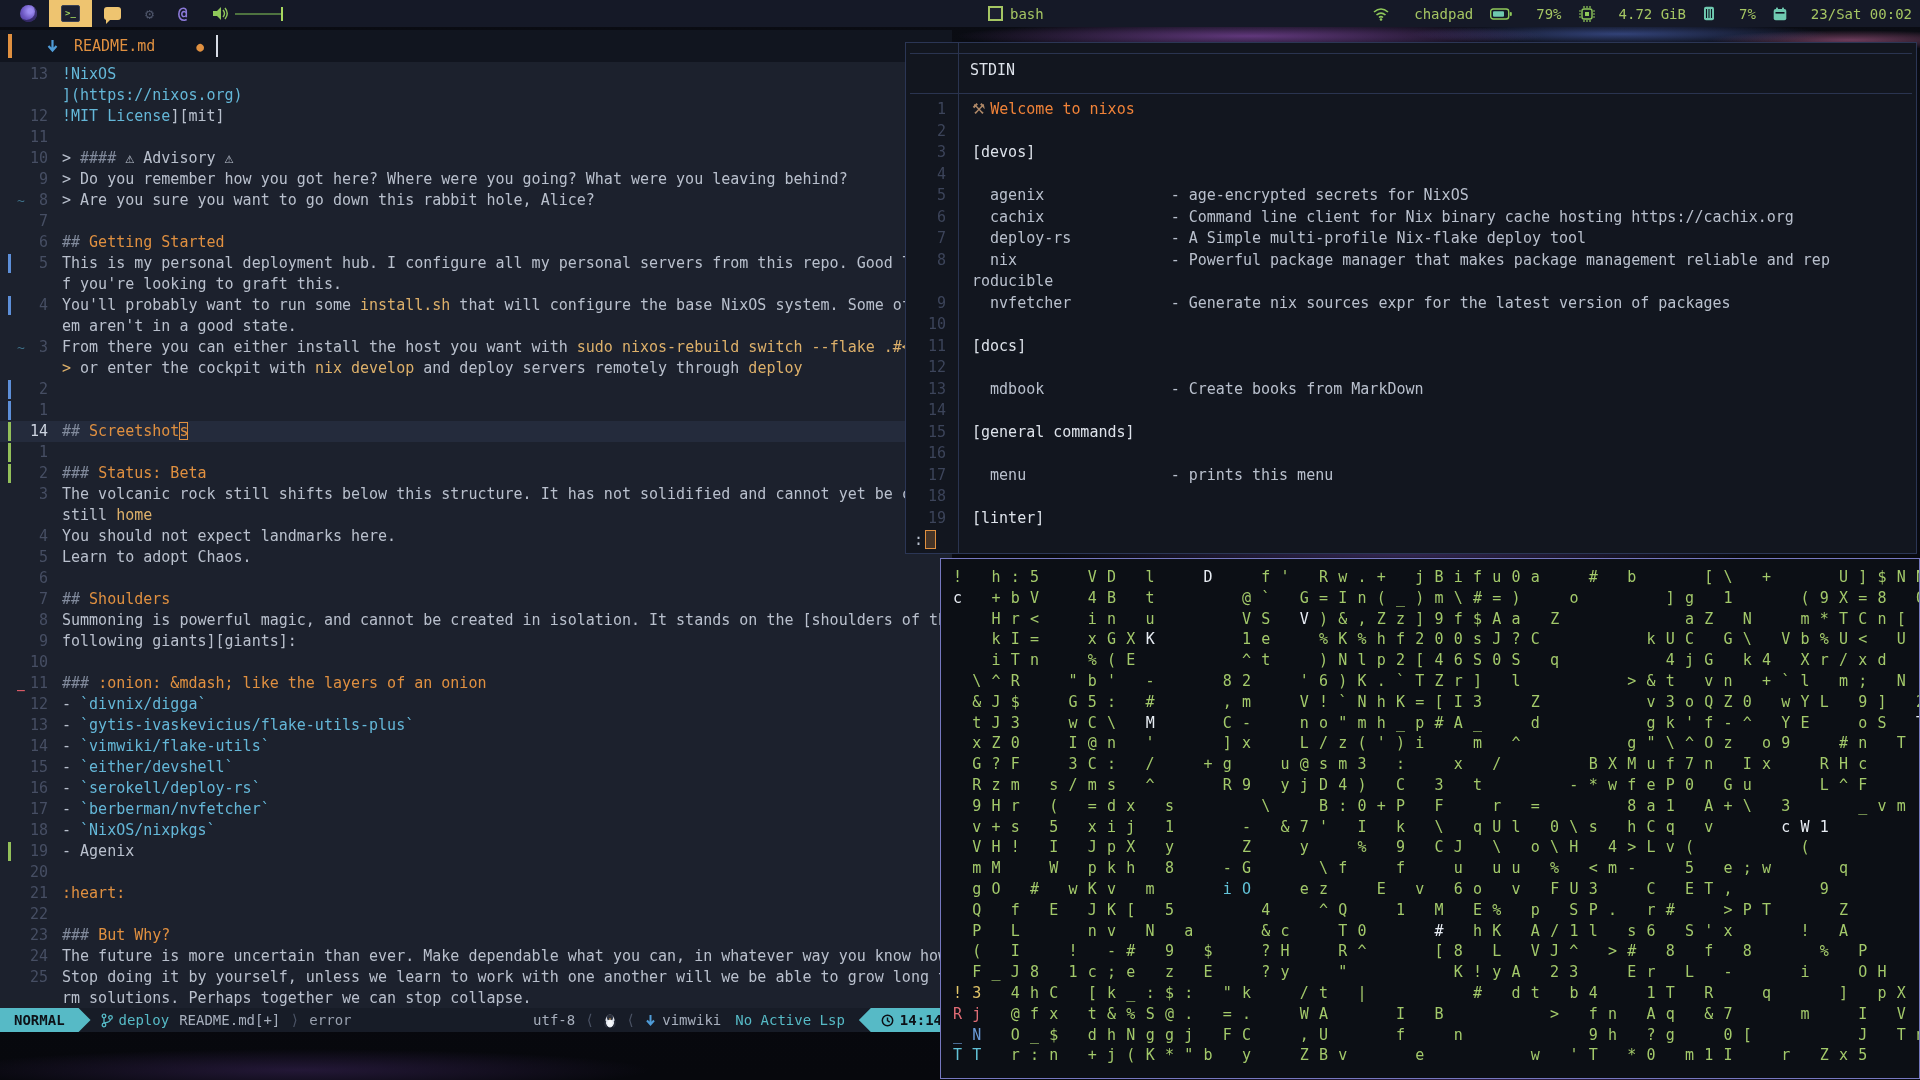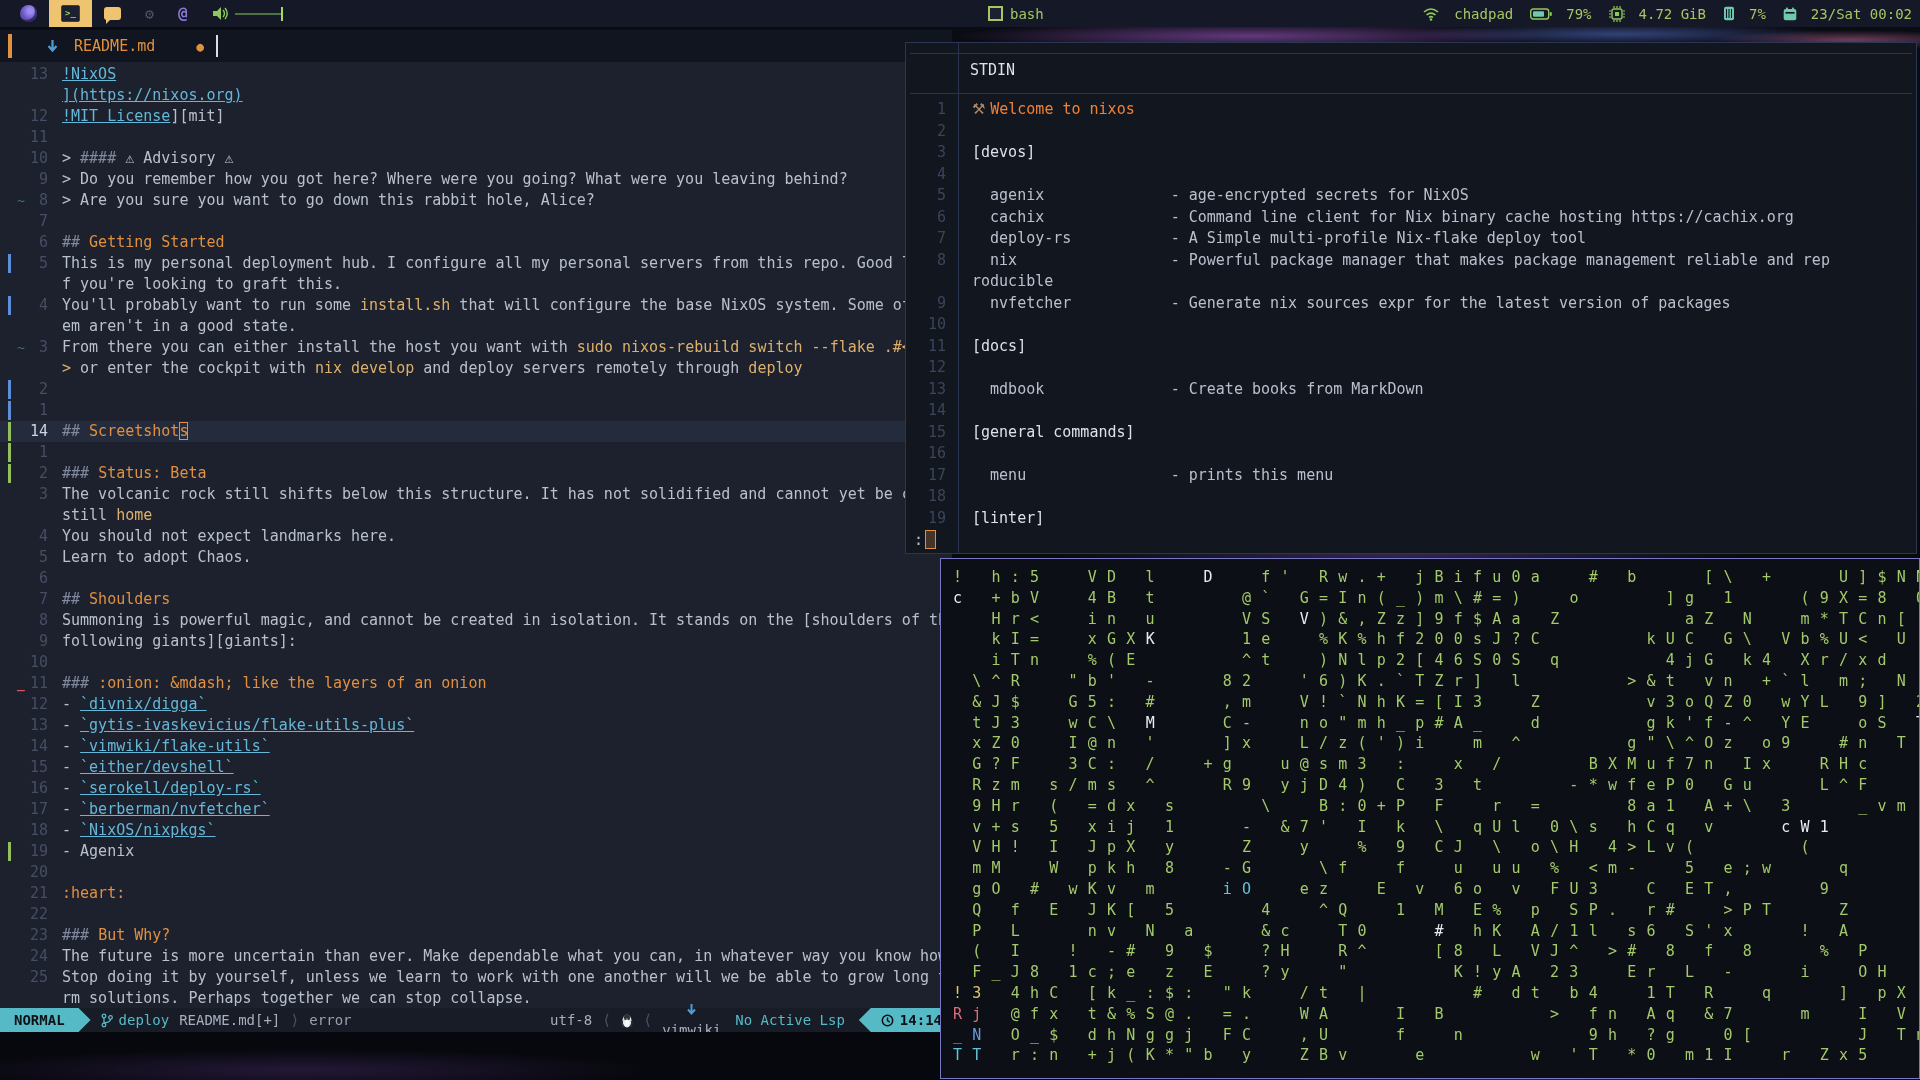--- a/index.html
+++ b/index.html
@@ -14,21 +14,21 @@
       radial-gradient(ellipse 600px 30px at 1500px 1078px, rgba(150,80,200,.3), transparent 70%),
       linear-gradient(#0a0c13,#07080d);}
   
   .topbar{position:absolute;left:0;top:0;width:1920px;height:27px;background:#151927;
     display:flex;align-items:center;font-size:14px;color:#a5c663;}
   .tb-left{display:flex;align-items:center;gap:0;padding-left:8px;}
   .tb-item{display:flex;align-items:center;justify-content:center;height:27px;padding:0 12px;}
   .tb-chip{background:#eec470;border-radius:0;}
   .tb-center{position:absolute;left:988px;top:0;height:27px;display:flex;align-items:center;gap:7px;}
   .tb-right{position:absolute;right:8px;top:0;height:27px;display:flex;align-items:center;gap:9px;}
-  .tb-right .grp{display:flex;align-items:center;gap:14px;margin-left:8px;}
+  .tb-right .grp{display:flex;align-items:center;gap:24px;margin-left:8px;}
   .ffcirc{width:17px;height:17px;border-radius:50%;
     background:radial-gradient(circle at 60% 35%, #9c8cf0 15%, #6a55c0 55%, #483a8a 100%);
     box-shadow:inset -2px -2px 0 rgba(20,15,50,.6);}
   .termglyph{width:17px;height:15px;background:#1c2030;border:1px solid #3a4054;border-radius:2px;
     color:#9fd35e;font-size:9px;line-height:14px;text-align:center;font-weight:bold;}
   .bubble{width:17px;height:13px;background:#eec470;border-radius:3px;position:relative;}
   .bubble:after{content:"";position:absolute;left:2px;bottom:-4px;border:3px solid transparent;border-top-color:#eec470;border-left-color:#eec470;}
   .gear{color:#4c5368;font-size:15px;}
   .atg{color:#8b79d8;font-weight:bold;font-size:16px;}
   .volline{width:48px;height:2px;background:#4e7340;position:relative;margin-left:6px;}
@@ -51,34 +51,34 @@
   .gbar.b{background:#5d8fd8;}
   .gbar.gn{background:#93c05a;}
   .mk{position:absolute;left:17px;width:14px;color:#3e7088;font-size:13px;}
   .mk.del{color:#d85a66;font-weight:bold;}
   .gut{position:absolute;left:0;width:48px;text-align:right;color:#464e63;}
   .gut.gcur{color:#ccd3df;}
   .etext{position:absolute;left:62px;}
   .c-txt{color:#b9c0cd;}
   .c-hash{color:#818a9c;}
   .c-head{color:#e09040;}
-  .c-link{color:#64b7d8;text-decoration:underline;}
+  .c-link{color:#64b7d8;}
   .c-code{color:#ddb06a;}
   .c-cursor{color:#e09040;outline:1.5px solid #e09040;outline-offset:-1px;}
   
   .statusline{position:absolute;left:0;bottom:0;width:100%;height:24px;background:#171c27;
     display:flex;align-items:center;font-size:14px;gap:10px;}
   .sl-mode{background:#56bac6;color:#0d1117;font-weight:bold;padding:0 26px 0 14px;height:24px;line-height:24px;
     clip-path:polygon(0 0,calc(100% - 12px) 0,100% 50%,calc(100% - 12px) 100%,0 100%);}
   .sl-branch{color:#56bac6;display:flex;align-items:center;gap:6px;}
   .sl-file{color:#a7afbd;}
   .sl-dim{color:#4a5264;font-size:15px;}
   .sl-err{color:#9aa2b0;}
   .sl-spacer{flex:1;}
-  .sl-ft{color:#a7afbd;display:flex;align-items:center;gap:6px;flex-direction:column;}
+  .sl-ft{color:#a7afbd;display:flex;align-items:center;gap:6px;}
   .sl-lsp{color:#56bac6;margin:0 4px;}
   .sl-time{background:#56bac6;color:#0d1117;font-weight:bold;height:24px;line-height:24px;
     padding:0 10px 0 22px;display:flex;align-items:center;gap:6px;
     clip-path:polygon(12px 0,100% 0,100% 100%,12px 100%,0 50%);}
   
   #pager{left:905px;top:42px;width:1010px;height:510px;background:#12161f;border:1px solid #2b3655;}
   .p-rule{position:absolute;left:4px;right:4px;height:1px;background:#2a3450;}
   .p-title{position:absolute;left:64px;top:18px;color:#dde2ea;font-size:15px;}
   .p-vline{position:absolute;left:52px;top:0;bottom:0;width:1px;background:#2a3450;}
   #prows{position:absolute;left:0;top:56px;width:100%;}

